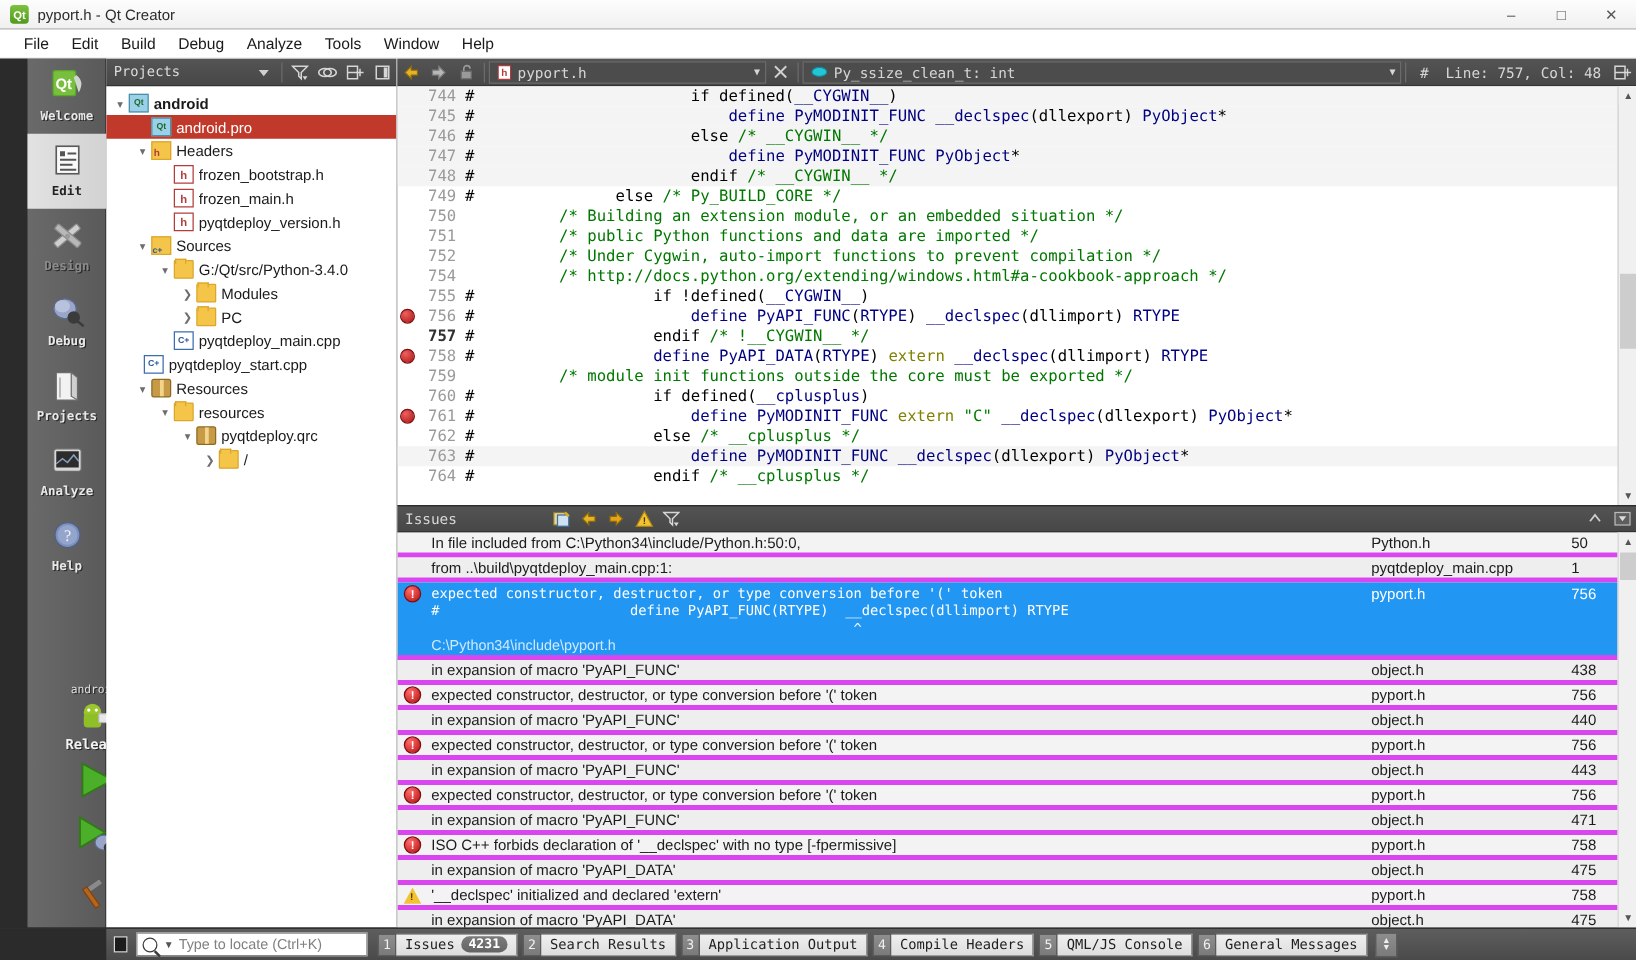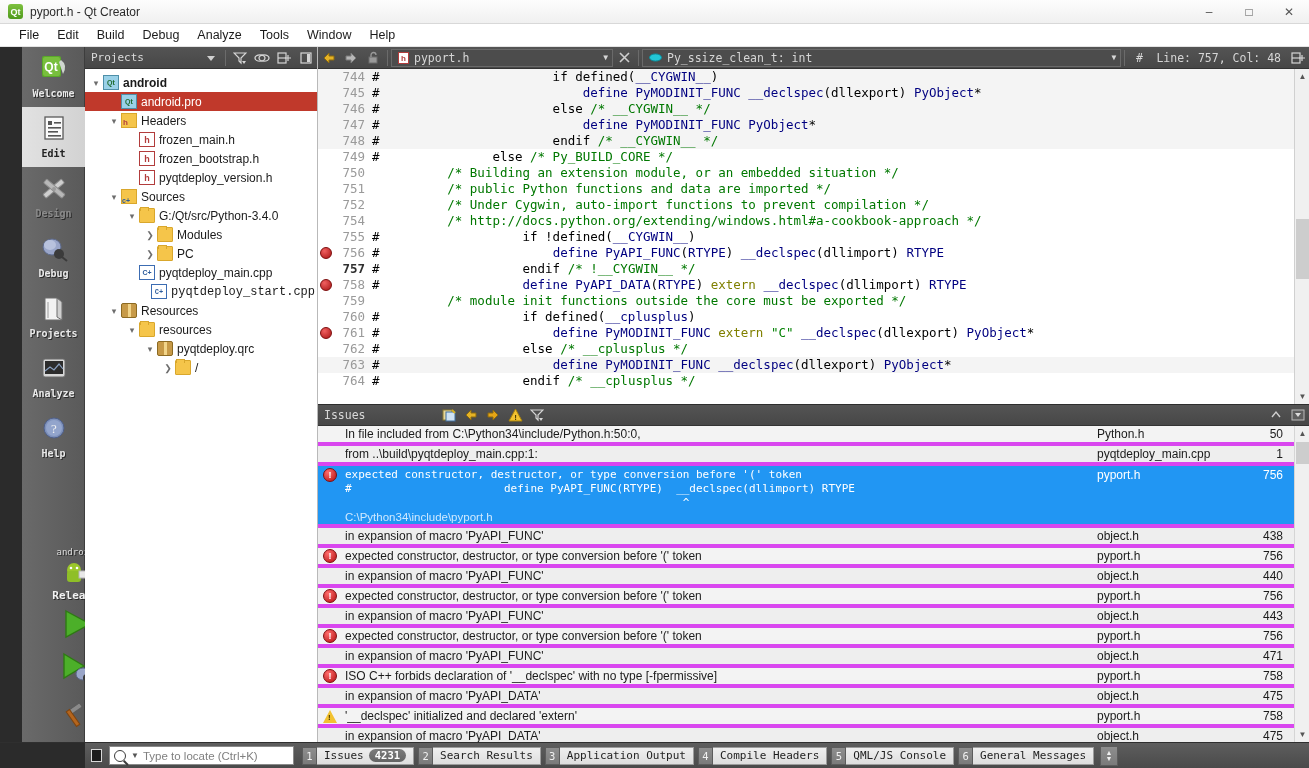--- a/index.html
+++ b/index.html
@@ -171,21 +171,21 @@
   .issues-body{
     position:absolute; left:318px; top:426px; width:991px; height:316px;
     background:#f3f3f3; overflow:hidden; font-size:12px; color:#1b1b1b;
   }
   .irow{ height:20px; display:flex; align-items:center;
          border-bottom:4px solid #d946ef; background:#f3f3f3; }
   .irow:nth-child(even){ background:#eeeeee; }
   .irow .sev{ width:24px; flex:0 0 24px; display:flex;align-items:center;justify-content:center;}
   .irow .desc{ flex:1; padding-left:3px; overflow:hidden; white-space:nowrap; }
   .irow .file{ width:160px; flex:0 0 160px; }
-  .irow .lnum{ width:52px; flex:0 0 52px; text-align:right; padding-right:26px; }
+  .irow .lnum{ width:52px; flex:0 0 52px; padding-right:26px; }
   .irow.selected{ background:#2196f3; color:#fff; height:62px; align-items:flex-start;
                   padding-top:2px; position:relative; }
   .sel-body{ flex:1; padding-left:3px; font-family:"DejaVu Sans Mono", monospace;
              font-size:11px; line-height:14px; white-space:pre; }
   .sel-path{ color:#cfe9ff; font-family:"Liberation Sans", sans-serif; font-size:11.5px; }
   .err-dot{ width:14px;height:14px;border-radius:50%;
             background:radial-gradient(circle at 34% 28%,#ff6b6b,#b31212);
             border:1px solid #7e0d0d; position:relative; }
   .err-dot:after{ content:"!"; position:absolute; inset:0; color:#fff; font-size:9px;
                   font-weight:bold; display:flex;align-items:center;justify-content:center; }
@@ -435,26 +435,26 @@
           <span class="txt">android.pro</span>
         </div>
         <div class="trow" style="padding-left: 22px;">
           <span class="arrow">▾</span>
           <span class="ico ic-folderh"></span>
           <span class="txt">Headers</span>
         </div>
         <div class="trow" style="padding-left: 40px;">
           <span class="arrow empty"></span>
           <span class="ico ic-h"></span>
-          <span class="txt">frozen_main.h</span>
+          <span class="txt">frozen_bootstrap.h</span>
         </div>
         <div class="trow" style="padding-left: 40px;">
           <span class="arrow empty"></span>
           <span class="ico ic-h"></span>
-          <span class="txt">frozen_bootstrap.h</span>
+          <span class="txt">frozen_main.h</span>
         </div>
         <div class="trow" style="padding-left: 40px;">
           <span class="arrow empty"></span>
           <span class="ico ic-h"></span>
           <span class="txt">pyqtdeploy_version.h</span>
         </div>
         <div class="trow" style="padding-left: 22px;">
           <span class="arrow">▾</span>
           <span class="ico ic-foldercpp"></span>
           <span class="txt">Sources</span>
@@ -472,21 +472,21 @@
         <div class="trow" style="padding-left: 58px;">
           <span class="arrow">❯</span>
           <span class="ico ic-folder"></span>
           <span class="txt">PC</span>
         </div>
         <div class="trow" style="padding-left: 40px;">
           <span class="arrow empty"></span>
           <span class="ico ic-cpp"></span>
           <span class="txt">pyqtdeploy_main.cpp</span>
         </div>
-        <div class="trow" style="padding-left: 52px; font-family: Liberation Mono, monospace;">
+        <div class="trow" style="padding-left: 16px;">
           <span class="arrow empty"></span>
           <span class="ico ic-cpp"></span>
           <span class="txt">pyqtdeploy_start.cpp</span>
         </div>
         <div class="trow" style="padding-left: 22px;">
           <span class="arrow">▾</span>
           <span class="ico ic-res"></span>
           <span class="txt">Resources</span>
         </div>
         <div class="trow" style="padding-left: 40px;">

